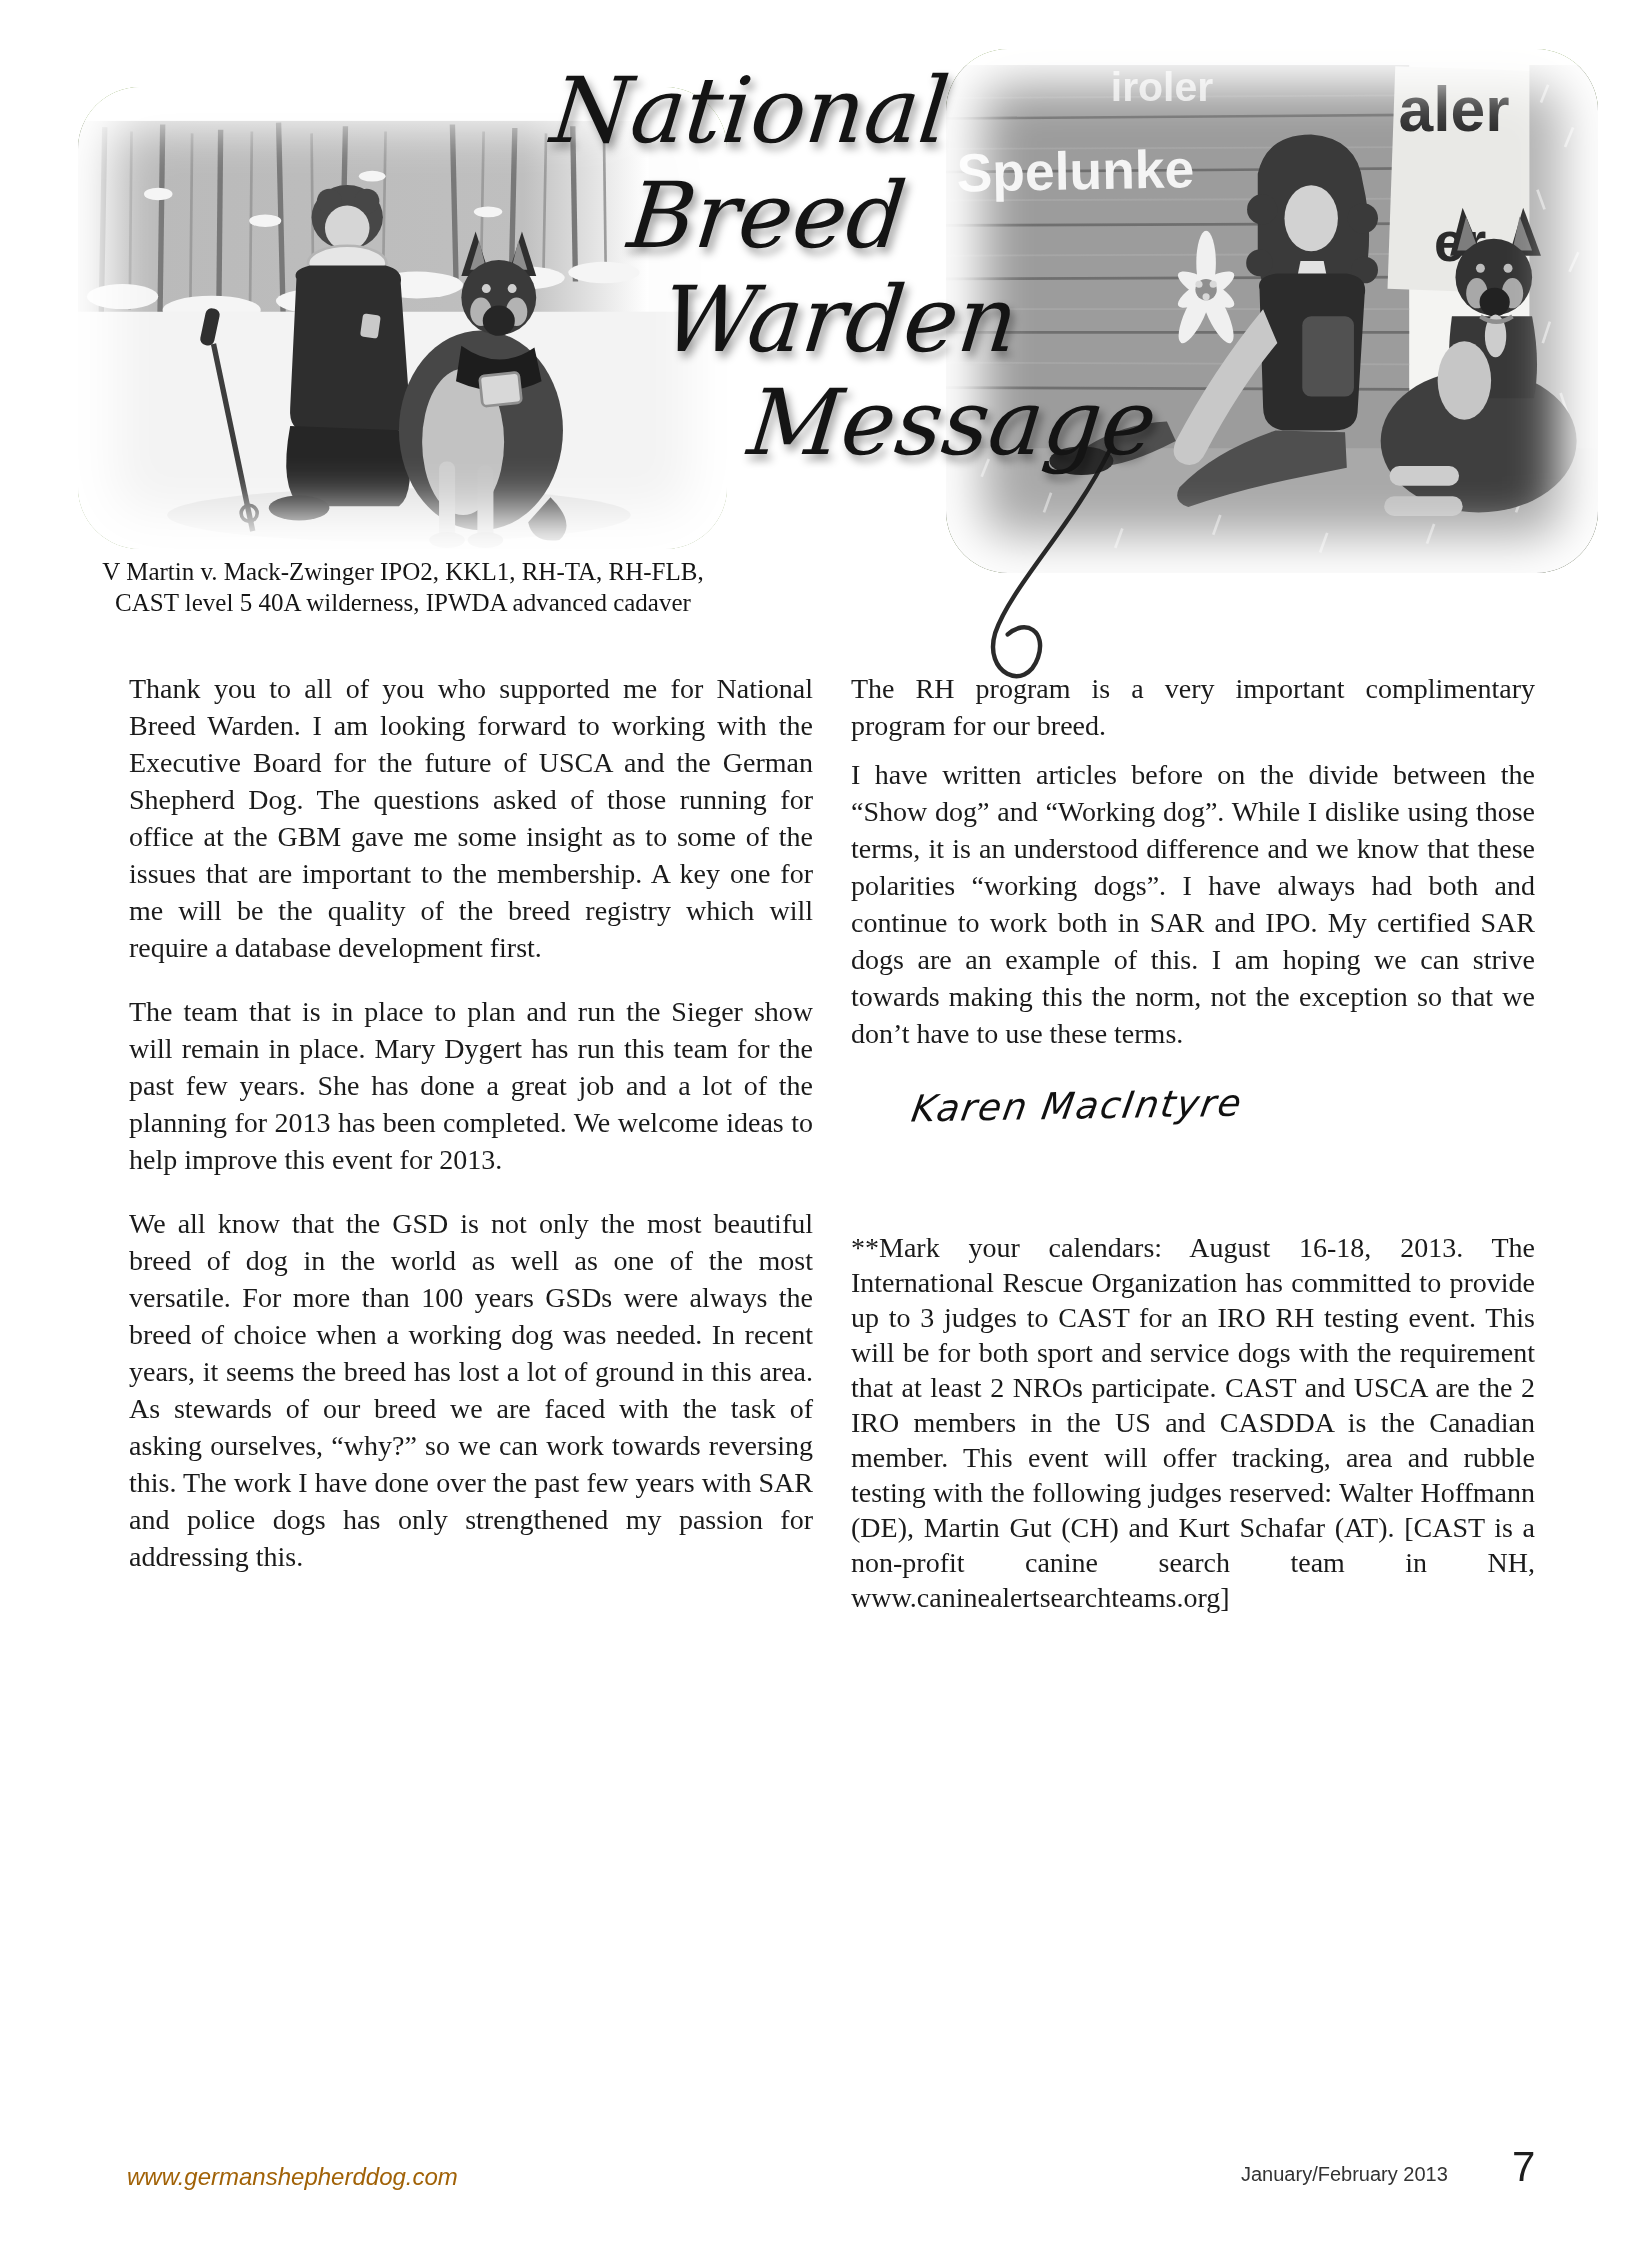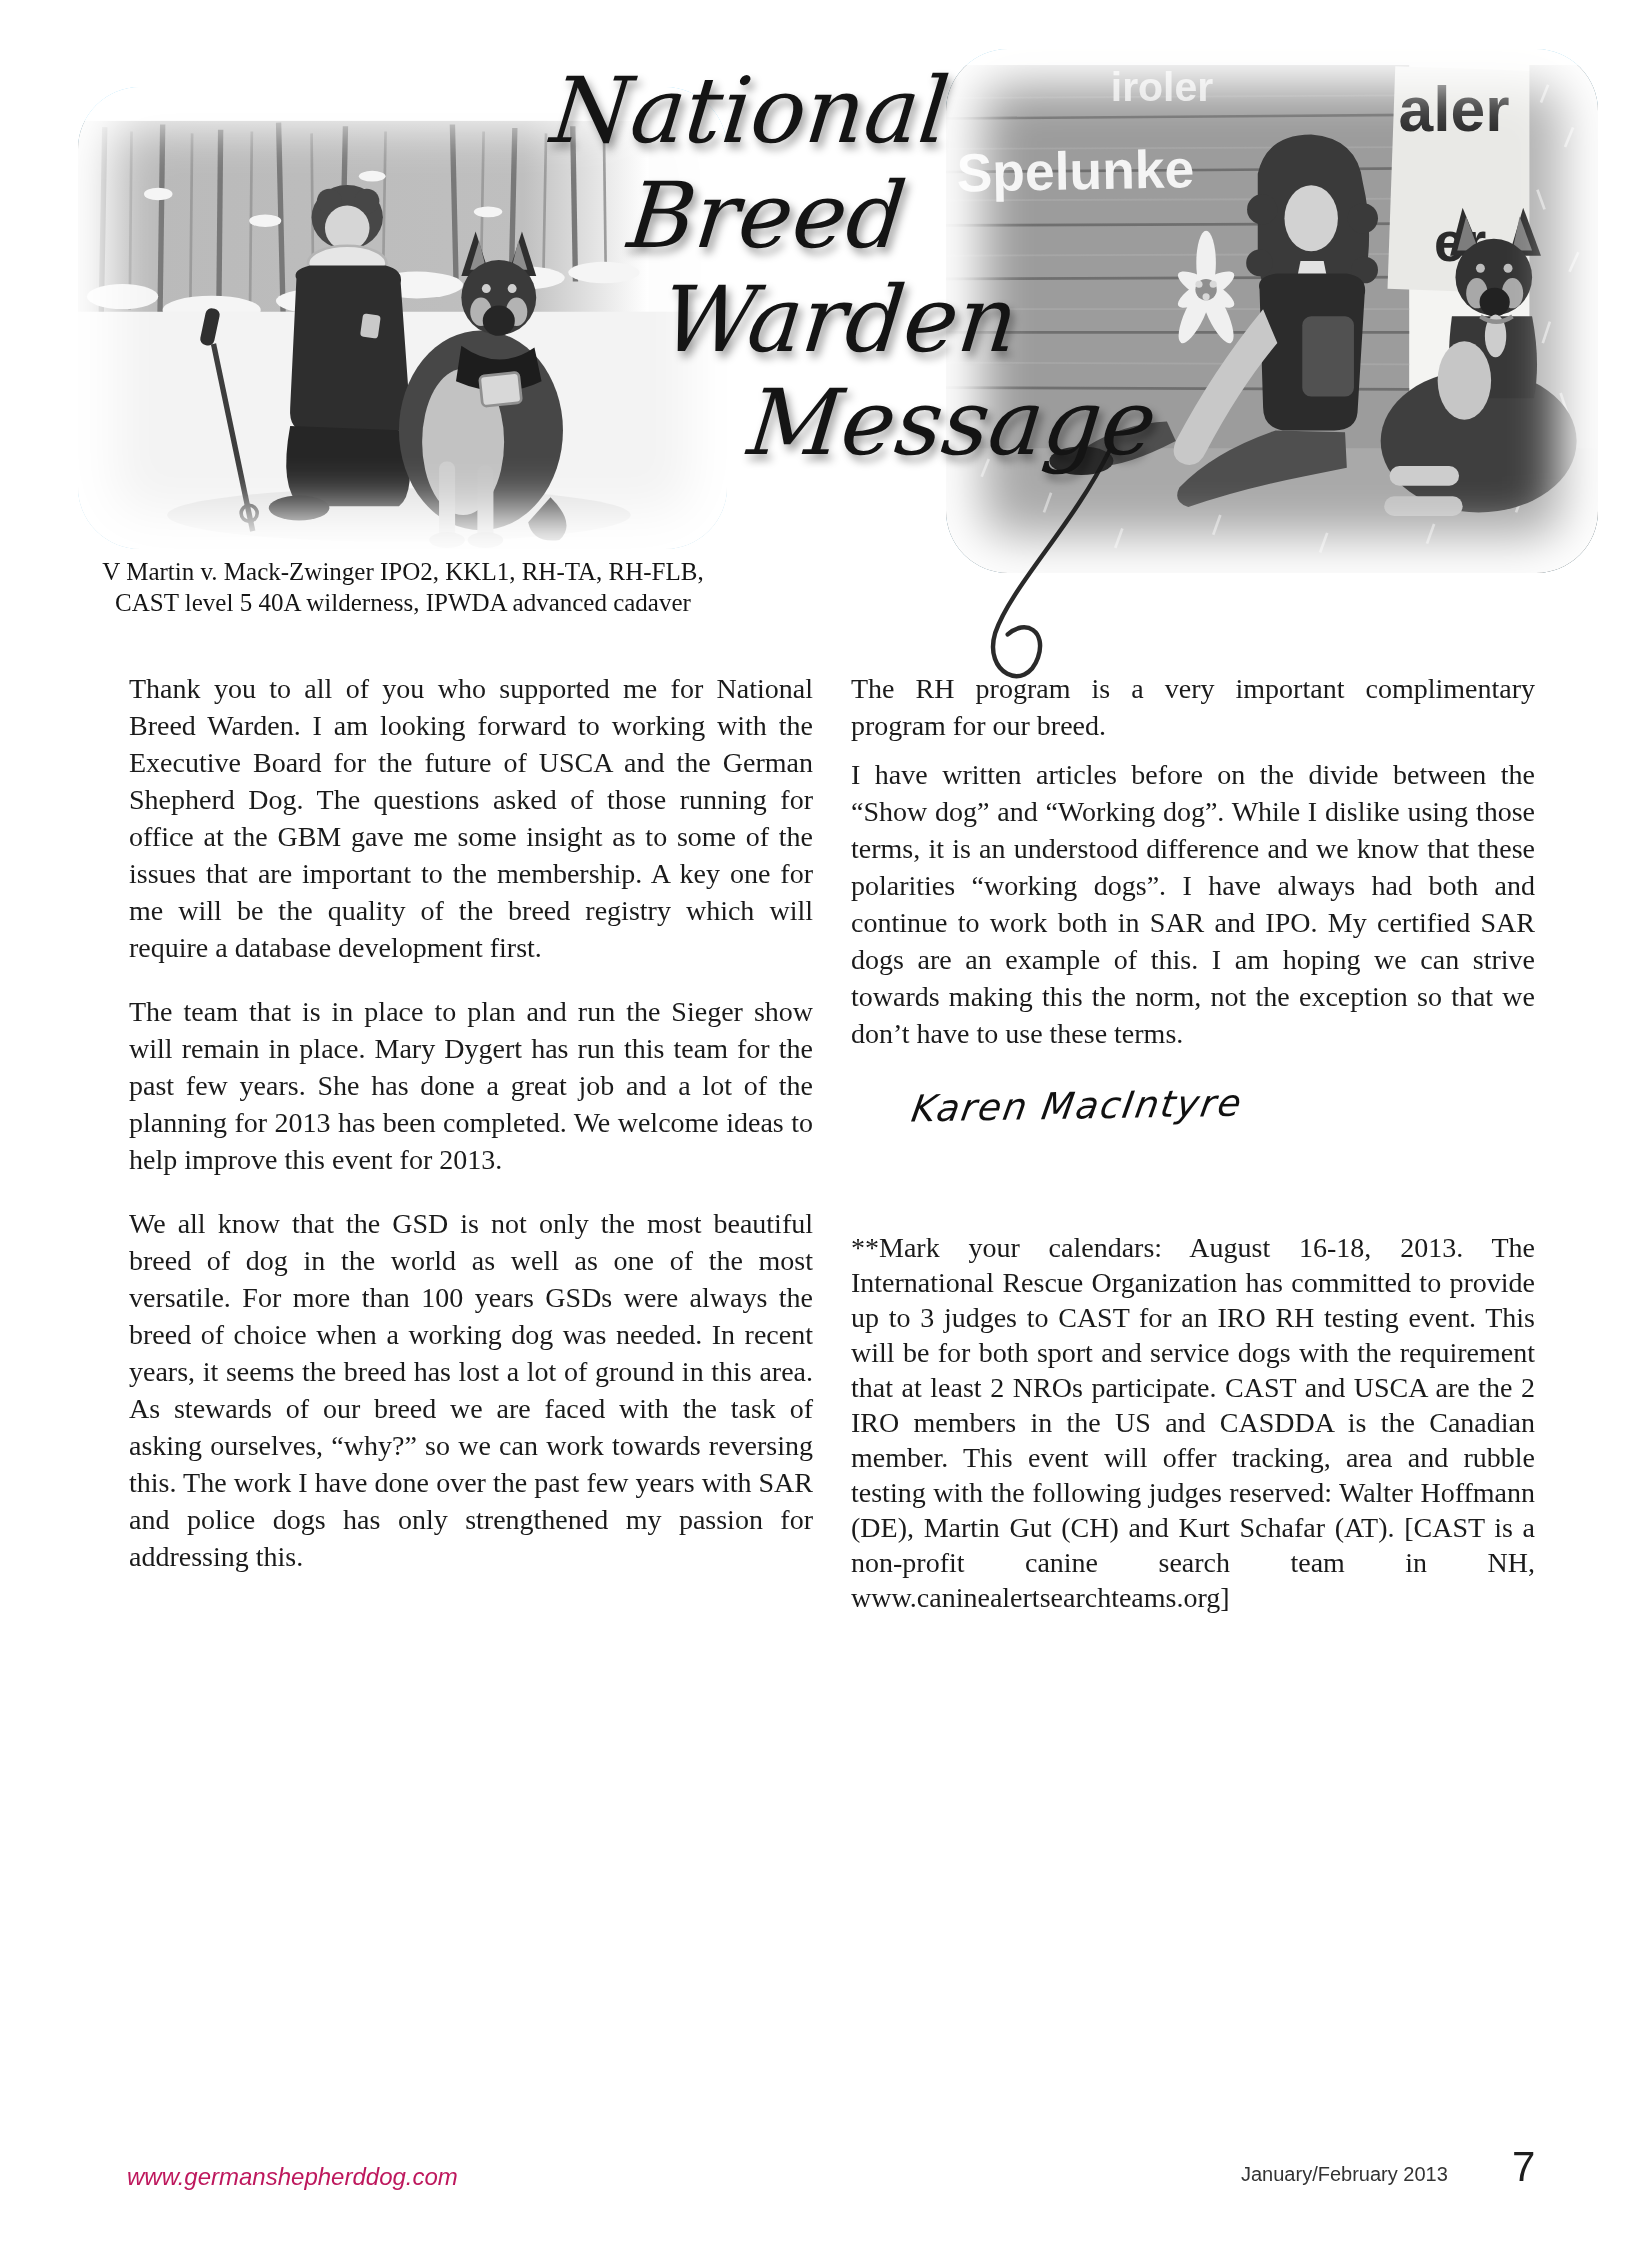--- a/index.html
+++ b/index.html
@@ -10,21 +10,21 @@
     overflow:hidden;
     font-family:"Liberation Serif", serif;
     color:#1b1b1b;
   }
 
   
   .photo{
     position:absolute;
     border-radius:62px;
     overflow:hidden;
-    background:#7dd3fc;
+    background:#4d7c0f;
   }
   .photo::after{
     content:"";
     position:absolute;inset:0;
     border-radius:62px;
     box-shadow:inset 0 0 49px 37px #ffffff;
     pointer-events:none;
   }
   .photo-left{left:78px;top:87px;width:649px;height:462px;}
   .photo-right{left:946px;top:49px;width:652px;height:524px;}
@@ -86,21 +86,21 @@
   .calendar-note{
     margin-top:105px !important;
     font-size:28px !important;
     line-height:35px !important;
   }
 
   
   .footer-website{
     position:absolute;left:127px;top:2163px;
     font-family:"Liberation Sans", sans-serif;
-    font-style:italic;font-size:24px;color:#be185d;
+    font-style:italic;font-size:24px;color:#a16207;
   }
   .footer-issue{
     position:absolute;left:1241px;top:2163px;
     font-family:"Liberation Sans", sans-serif;
     font-size:20px;color:#333;
   }
   .footer-page{
     position:absolute;left:1512px;top:2143px;
     font-family:"Liberation Sans", sans-serif;
     font-size:42px;color:#1e1e1e;

